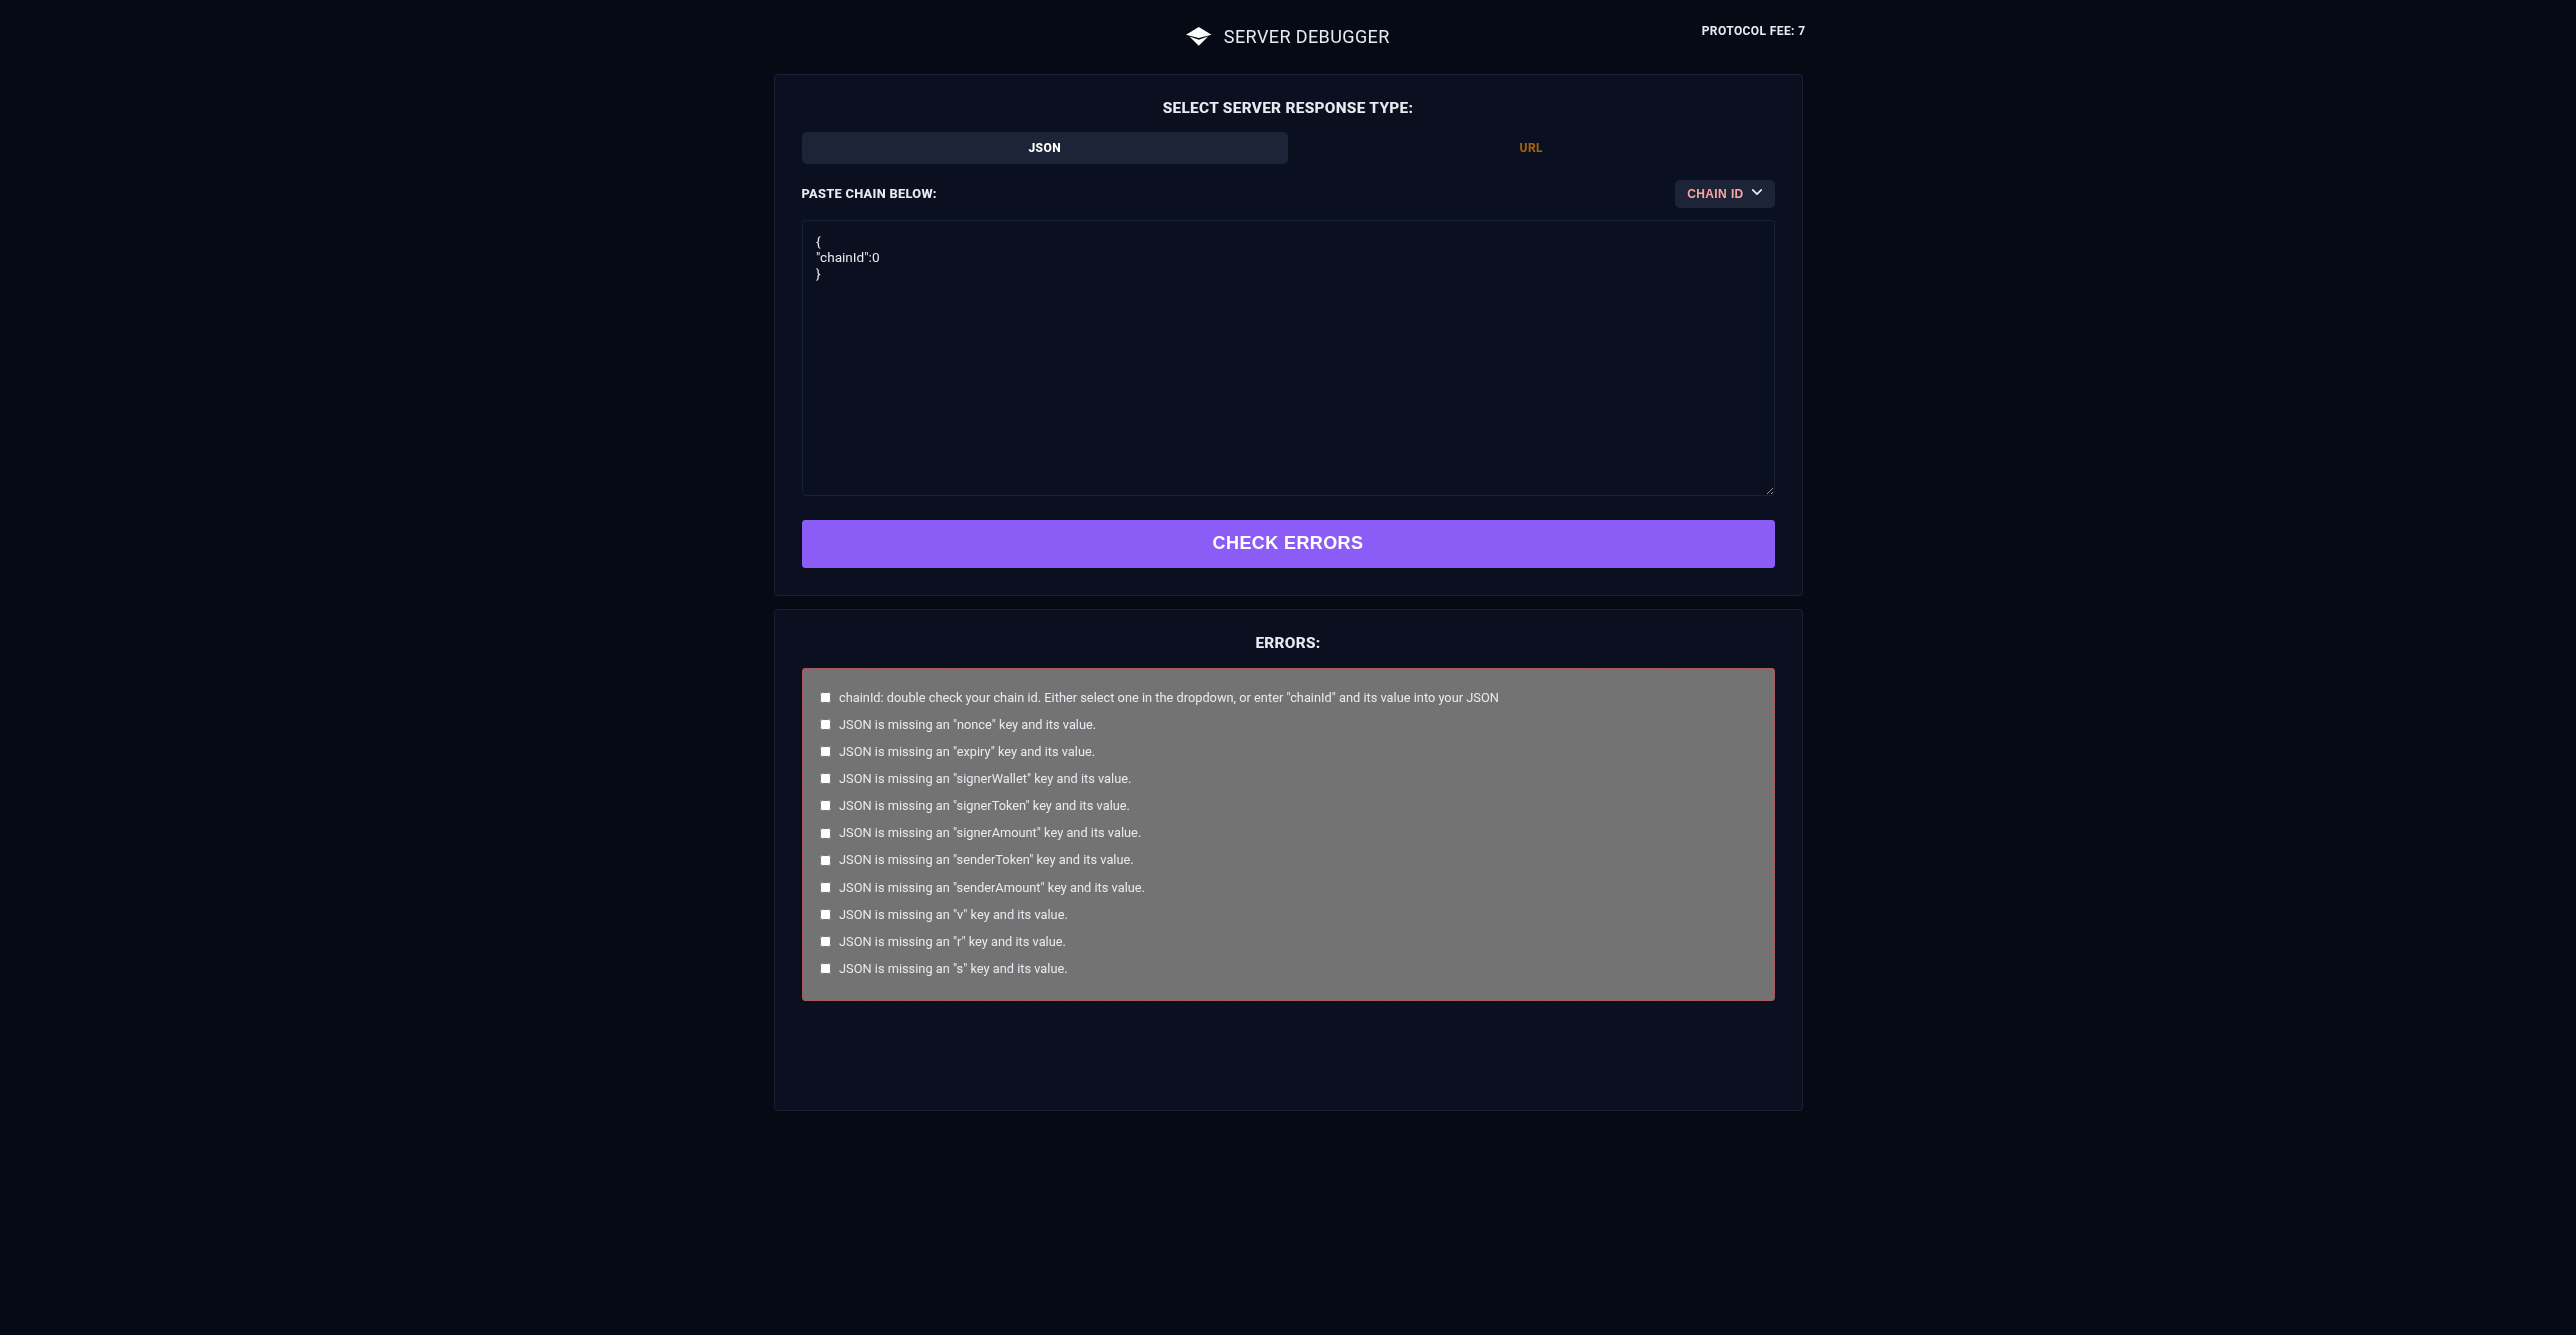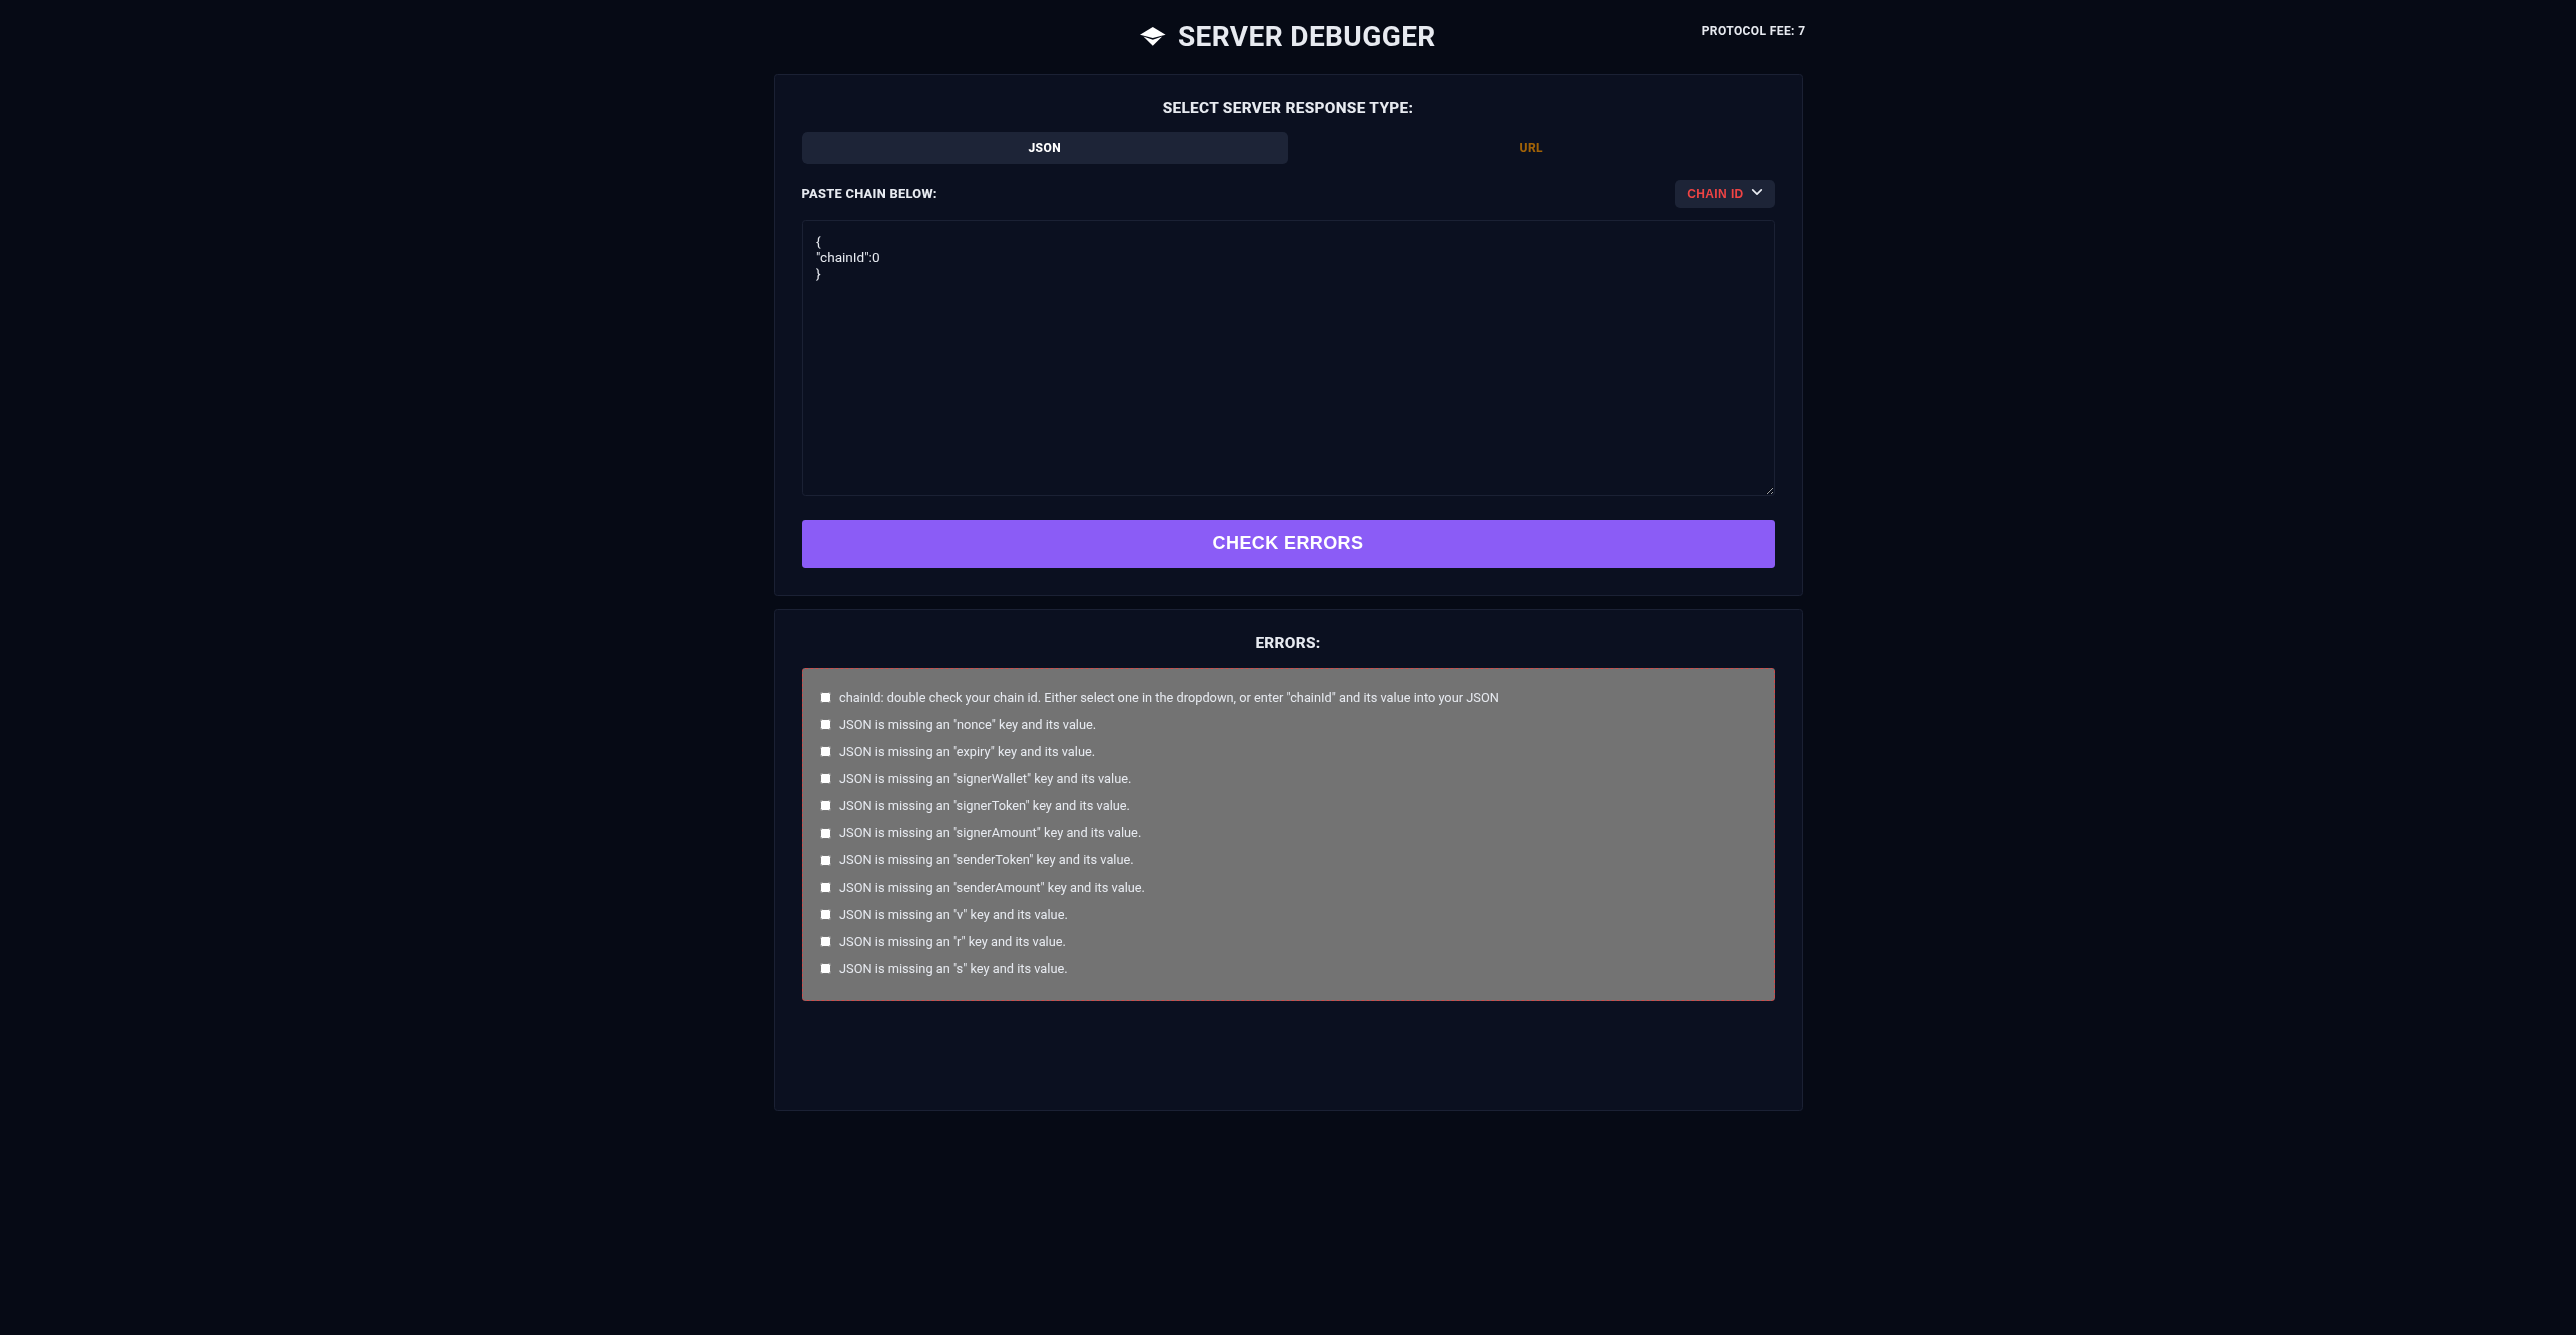--- a/index.html
+++ b/index.html
@@ -29,22 +29,22 @@
     display: flex;
     align-items: center;
     gap: 12px;
   }
   .logo-icon {
     width: 25.6px;
     height: 19px;
     display: inline-block;
   }
   .app-title {
-    font-weight: 700;
-    font-size: 28px;
+    font-weight: 400;
+    font-size: 18px;
     letter-spacing: 0.4px;
   }
   .protocol-fee {
     position: absolute;
     right: 128px;
     top: 9px;
     font-size: 12px;
     font-weight: 700;
     letter-spacing: 0.4px;
     color: #E7EAF0;
@@ -106,21 +106,21 @@
   .paste-label {
     font-weight: 800;
     font-size: 12.8px;
     letter-spacing: 0.3px;
   }
   .chain-btn {
     display: inline-flex;
     align-items: center;
     gap: 6.8px;
     background: #1D2437;
-    color: #ef4444;
+    color: #fca5a5;
     border: none;
     padding: 6.8px 12px;
     border-radius: 5.1px;
     font-weight: 800;
     font-size: 12px;
     letter-spacing: 0.4px;
     cursor: pointer;
   }
   .chain-btn svg { width: 12px; height: 12px; }
   

